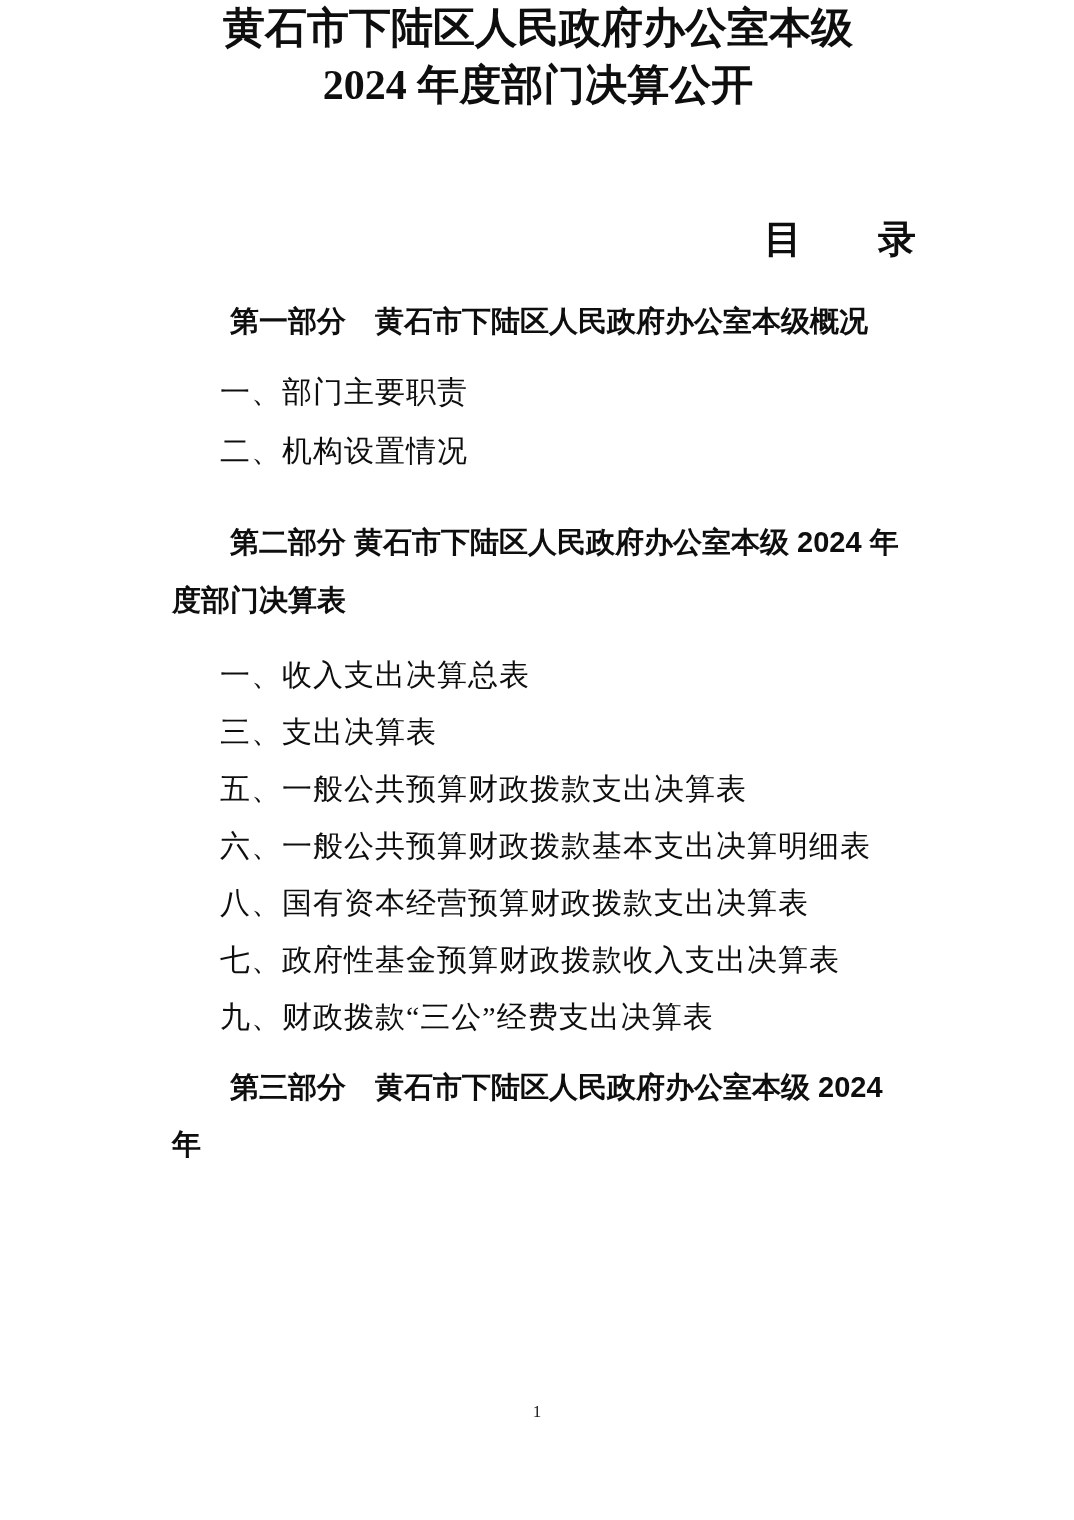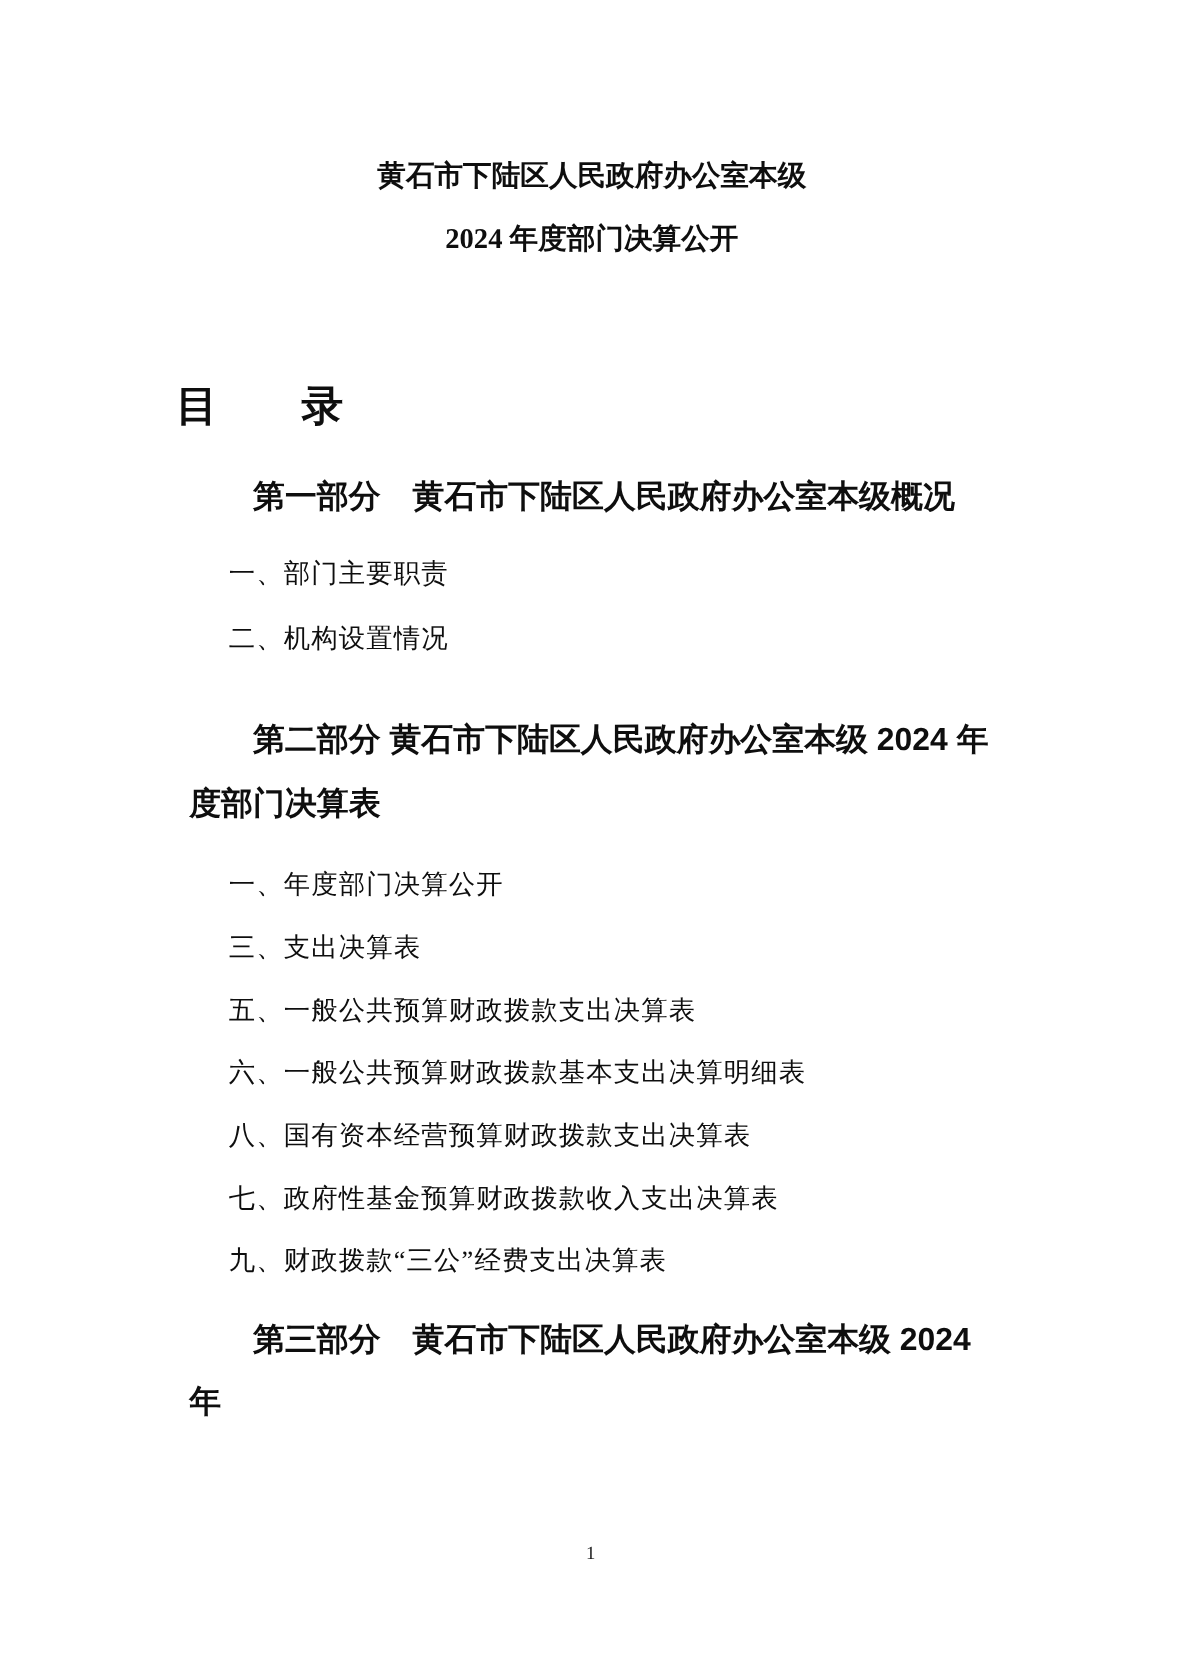--- a/index.html
+++ b/index.html
@@ -12,48 +12,47 @@
   }
   .page {
     position: relative;
     width: 1074px; height: 1520px;
     box-sizing: border-box;
     padding: 0 158px 0 160px;
     overflow: hidden;
     background: #ffffff;
   }
   .doc-title {
-    padding-top: 131px;
     text-align: center;
     font-family: "Liberation Serif", "DejaVu Serif", serif;
     font-weight: bold;
-    font-size: 26px;
+    font-size: 42px;
     line-height: 57px;
   }
   .toc-heading {
     margin: 97px 0 0 0;
-    text-align: left;
+    text-align: right;
     font-family: "Liberation Serif", "DejaVu Serif", serif;
     font-weight: bold;
     font-size: 38px;
     line-height: 56px;
   }
   .part-heading {
     margin: 12px;
     font-family: "Liberation Sans", "DejaVu Sans", sans-serif;
     font-weight: 600;
     font-size: 29px;
     line-height: 57px;
     text-indent: 2em;
   }
   .toc-item {
     margin: 0;
     font-family: "Liberation Serif", "DejaVu Serif", serif;
     font-weight: 400;
-    font-size: 24px;
+    font-size: 30px;
     line-height: 59px;
     text-indent: 2em;
     letter-spacing: 1px;
   }
   .part1 .part-heading { margin-top: 26px; }
   .part1 .toc-item:first-of-type { margin-top: 7px; }
   .part2 .part-heading { margin-top: 33px; line-height: 58px; }
   .part2 .toc-item { line-height: 57px; }
   .part2 .toc-item:first-of-type { margin-top: 17px; }
   .part3 .part-heading { margin-top: 14px; }
@@ -80,21 +79,21 @@
   <h2 class="toc-heading">目　　录</h2>
 
   <section class="toc-part part1">
     <h3 class="part-heading">第一部分　黄石市下陆区人民政府办公室本级概况</h3>
     <p class="toc-item">一、部门主要职责</p>
     <p class="toc-item">二、机构设置情况</p>
   </section>
 
   <section class="toc-part part2">
     <h3 class="part-heading">第二部分 黄石市下陆区人民政府办公室本级 2024 年度部门决算表</h3>
-    <p class="toc-item">一、年度部门决算公开</p>
+    <p class="toc-item">一、收入支出决算总表</p>
     <p class="toc-item">三、支出决算表</p>
     <p class="toc-item">五、一般公共预算财政拨款支出决算表</p>
     <p class="toc-item">六、一般公共预算财政拨款基本支出决算明细表</p>
     <p class="toc-item">八、国有资本经营预算财政拨款支出决算表</p>
     <p class="toc-item">七、政府性基金预算财政拨款收入支出决算表</p>
     <p class="toc-item">九、财政拨款“三公”经费支出决算表</p>
   </section>
 
   <section class="toc-part part3">
     <h3 class="part-heading">第三部分　黄石市下陆区人民政府办公室本级 2024 年</h3>

